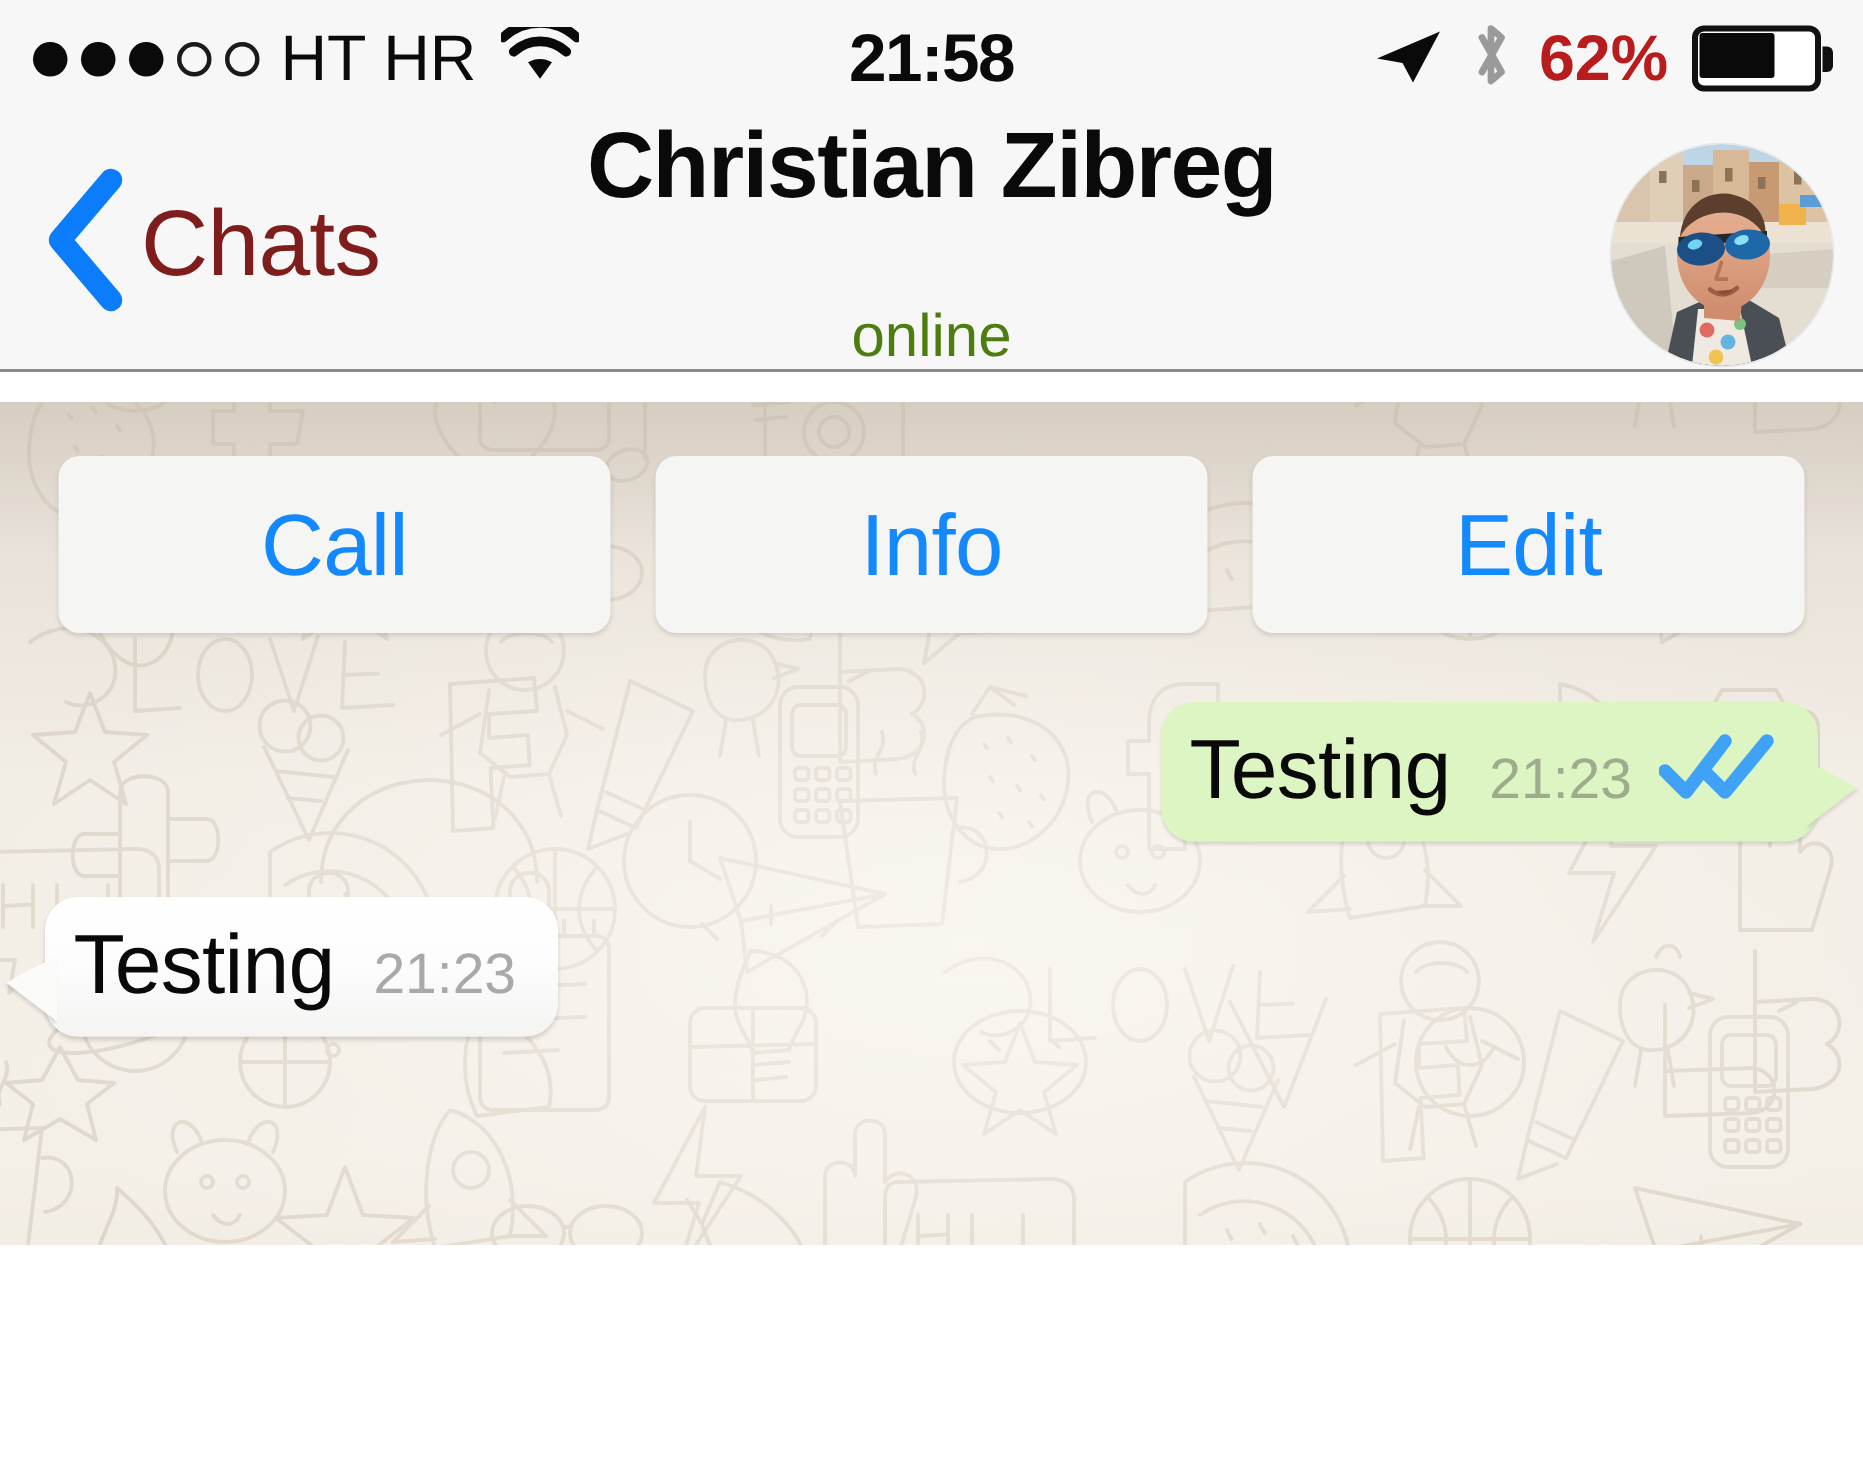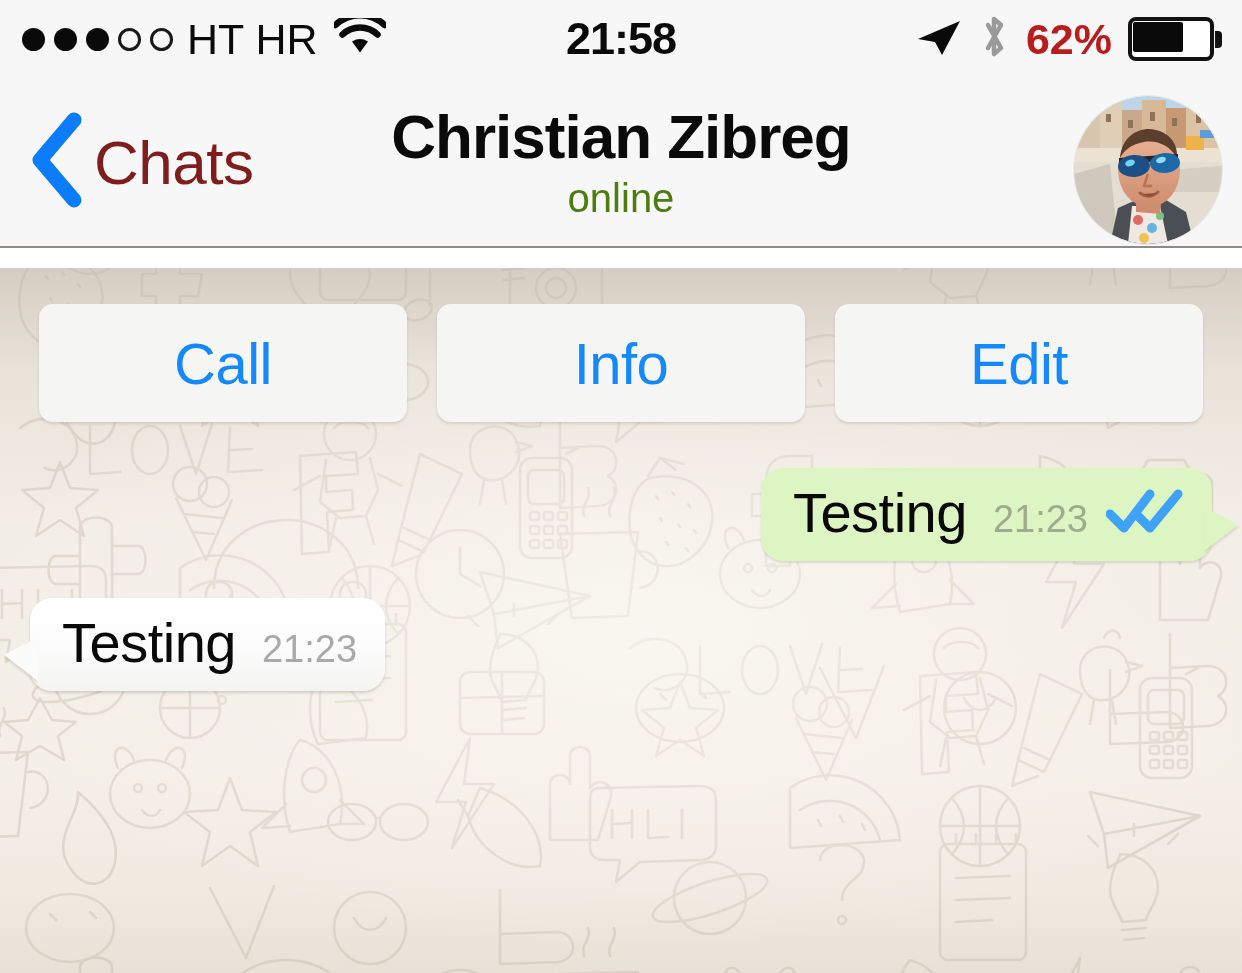--- a/index.html
+++ b/index.html
@@ -2,21 +2,21 @@
 <html><head>
 <meta charset="utf-8">
 <style>
   * { margin:0; padding:0; box-sizing:border-box; }
   html,body { width:1242px; height:973px; overflow:hidden; }
   body {
     font-family: "Liberation Sans", sans-serif;
     background:#ffffff;
     -webkit-font-smoothing:antialiased;
   }
-  #app { position:relative; width:1242px; height:973px; overflow:hidden; }
+  #app { position:relative; width:1242px; height:830px; overflow:hidden; }
 
   
   .statusbar{
     position:absolute; left:0; top:0; width:1242px; height:78px;
     background:#F7F7F7;
     display:flex; align-items:center;
   }
   .sb-left{ position:absolute; left:22px; top:0; height:78px; display:flex; align-items:center; gap:0; }
   .sig-dots{ display:flex; align-items:center; gap:9px; margin-right:14px; }
   .dot{ width:23px; height:23px; border-radius:50%; }
@@ -41,21 +41,21 @@
     border-bottom:2px solid #8e8a85;
   }
   .nav-back{
     position:absolute; left:28px; top:0; height:168px;
     display:flex; align-items:center; gap:10px; padding-right:14px; cursor:pointer;
   }
   .chev{ display:block; }
   .nav-back-label{ font-size:62px; color:#7f1d1d; font-weight:400; letter-spacing:-0.5px; }
   .nav-titles{
     position:absolute; left:0; right:0; top:0; height:168px;
-    display:flex; flex-direction:column; align-items:center; justify-content:center; gap:2px;
+    display:flex; flex-direction:column; align-items:center; justify-content:space-between; gap:2px;
     pointer-events:none;
   }
   .nav-title{ font-size:62px; font-weight:700; color:#0a0a0a; letter-spacing:-1px; line-height:1.05; }
   .nav-subtitle{ font-size:40px; font-weight:400; color:#4d7c0f; line-height:1.1; margin-top:4px; }
   .nav-avatar{
     position:absolute; right:20px; top:18px; width:148px; height:148px;
     border-radius:50%; overflow:hidden; cursor:pointer;
     box-shadow:0 0 0 1px rgba(0,0,0,.06);
   }
 
@@ -92,21 +92,21 @@
   .action-btn span{ font-size:58px; color:#1389fd; font-weight:400; letter-spacing:-0.5px; }
 
   
   .messages{ position:absolute; left:0; top:0; width:1242px; height:723px; }
   .msg-row{ position:absolute; display:flex; align-items:flex-end; }
   .msg-row.out{ right:30px; top:200px; justify-content:flex-end; }
   .msg-row.in{ left:30px; top:330px; justify-content:flex-start; }
 
   .bubble{
     position:relative; display:flex; align-items:baseline;
-    padding:16px 28px 18px 32px; border-radius:22px;
+    padding:16px 28px 18px 19px; border-radius:22px;
     max-width:900px;
   }
   .bubble.out{ background:#DDF5C2; box-shadow:0 2px 2px rgba(90,80,70,.16); }
   .bubble.in{
     background:linear-gradient(180deg,#ffffff 0%, #fdfdfd 45%, #f4f4f3 100%);
     box-shadow:0 2px 3px rgba(90,80,70,.22);
   }
   .bubble .text{ font-size:56px; color:#090909; font-weight:400; letter-spacing:-0.5px; line-height:1.05; }
   .bubble .time{ font-size:38px; margin-left:26px; letter-spacing:0px; }
   .bubble.out .time{ color:#9fab8d; }

